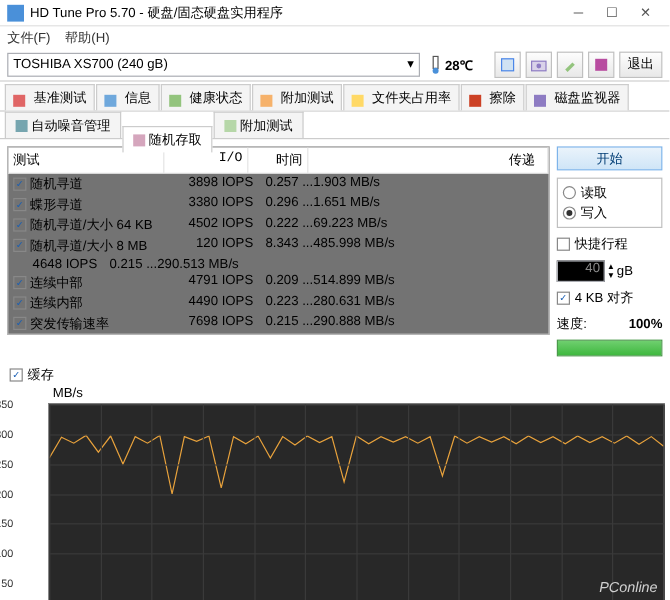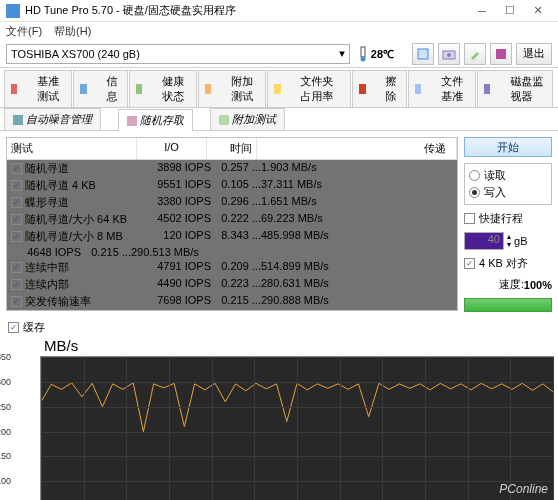--- a/index.html
+++ b/index.html
@@ -10,54 +10,54 @@
 .winbtns { display:flex; gap:0; }
 .winbtn { width:28px; height:18px; display:flex; align-items:center; justify-content:center; color:#555; }
 .menubar { height:18px; display:flex; align-items:center; padding:0 6px; gap:12px; color:#333; }
 .toolbar { height:28px; display:flex; align-items:center; padding:2px 6px; gap:4px; border-bottom:1px solid #d0d0d0; }
 .drive-sel { flex:1; height:20px; border:1px solid #abadb3; background:#fff; padding:0 4px; display:flex; align-items:center; justify-content:space-between; }
 .temp { display:flex; align-items:center; gap:3px; margin:0 4px; }
 .therm { width:10px; height:16px; }
 .tbtn { width:22px; height:22px; border:1px solid #c0c0c0; background:linear-gradient(#fdfdfd,#e8e8e8); display:flex; align-items:center; justify-content:center; }
 .exit { width:36px; height:22px; border:1px solid #c0c0c0; background:linear-gradient(#fdfdfd,#e8e8e8); display:flex; align-items:center; justify-content:center; }
 .tabs1 { display:flex; padding:2px 4px 0 4px; gap:0; border-bottom:1px solid #ccc; }
-.tab1 { padding:3px 6px; display:flex; align-items:center; gap:20px; border:1px solid #ccc; border-bottom:none; background:#f4f4f4; margin-right:1px; }
+.tab1 { padding:3px 6px; display:flex; align-items:flex-end; gap:7px; border:1px solid #ccc; border-bottom:none; background:#f4f4f4; margin-right:1px; }
 .tab1 .sq { width:10px; height:10px; }
-.tabs2 { display:flex; padding:0 4px; gap:16px; border-bottom:1px solid #ccc;font-style:italic; }
+.tabs2 { display:flex; padding:0 4px; gap:0; border-bottom:1px solid #ccc; }
 .tab2 { padding:3px 8px; display:flex; align-items:center; gap:3px; border:1px solid #ccc; border-bottom:none; background:#f4f4f4; margin-right:1px; }
-.tab2.active { background:#fff; position:relative; top:1px; }
+.tab2.active { background:#fff; position:relative; top:12px; }
 .main { display:flex; padding:6px; gap:6px; }
 .left { flex:1; }
 .right { width:88px; display:flex; flex-direction:column; gap:6px; }
 .grid { border:1px solid #c0c0c0; background:#737373; }
 .grid-head { display:flex; border-bottom:1px solid #d8d8d8; background:#fff; }
 .gh { padding:3px 4px; border-right:1px solid #e4e4e4; }
 .gh.c0 { width:130px; }
-.gh.c1 { width:70px; text-align:center; }
+.gh.c1 { width:70px; text-align:right;font-family:Liberation Mono, monospace; }
 .gh.c2 { width:50px; text-align:right; }
 .gh.c3 { flex:1; text-align:right; padding-right:10px; }
 .grow { display:flex; padding:1px 4px; }
 .gc0 { width:130px; display:flex; align-items:center; gap:3px; }
 .gc1 { width:70px; text-align:right; }
 .gc2 { width:50px; text-align:right; }
 .gc3 { flex:1; text-align:left; padding-right:10px; }
 .chk { width:11px; height:11px; border:1px solid #888; display:inline-flex; align-items:center; justify-content:center; font-size:8px; color:#1a5fb4; }
 .chk.on::before { content:"✓"; }
 .btn-start { height:20px; border:1px solid #7eb4ea; background:linear-gradient(#eaf3fb,#cfe5f7); display:flex; align-items:center; justify-content:center; color:#003c74; }
 .radio-grp { border:1px solid #c0c0c0; padding:4px; display:flex; flex-direction:column; gap:2px; }
 .radio-row, .chk-row { display:flex; align-items:center; gap:4px; }
 .radio { width:11px; height:11px; border:1px solid #888; border-radius:50%; display:inline-flex; align-items:center; justify-content:center; }
 .radio.on::after { content:""; width:5px; height:5px; background:#333; border-radius:50%; }
 .size-row { display:flex; align-items:center; gap:3px; }
-.size-in { width:40px; height:18px; border:1px solid #abadb3; background:#4c1d95; color:#888; text-align:right; padding:0 3px; }
-.spd-row { display:flex; justify-content:flex-end; align-items:center;margin-left:24px; }
+.size-in { width:40px; height:18px; border:1px solid #abadb3; background:#000000; color:#888; text-align:right; padding:0 3px; }
+.spd-row { display:flex; justify-content:space-between; align-items:center; }
 .spd-bar { height:14px; background:linear-gradient(#6fcf6f,#3fb83f); border:1px solid #4a9a4a; }
 .cache-row { padding:2px 8px; display:flex; align-items:center; gap:4px; }
 .chart-wrap { padding:2px 4px 4px 40px; }
-.yaxis-lbl { font-size:15px; padding-left:44px; }
+.yaxis-lbl { font-size:11px; padding-left:44px; }
 .chart { position:relative; height:176px; background:#282828; border:1px solid #888; }
 .chart-grid { position:absolute; inset:0; }
 .gl-h { position:absolute; left:0; right:0; border-top:1px solid #3a3a3a; }
 .gl-v { position:absolute; top:0; bottom:0; border-left:1px solid #3a3a3a; }
 .ylabels { position:absolute; left:-26px; top:0; bottom:0; }
 .ylbl { position:absolute; right:4px; font-size:9px; color:#333; transform:translateY(-50%); }
 .line { stroke:#e8a23c; stroke-width:1; fill:none; }
 .watermark { position:absolute; right:10px; bottom:4px; color:#d0d0d0; font-size:12px; font-style:italic; }
 </style>
 </head>
@@ -134,24 +134,20 @@
     </div>
     <div class="tab1">
       <span class="sq" style="background:#ffd966"></span>
       <span>文件夹占用率</span>
     </div>
     <div class="tab1">
       <span class="sq" style="background:#cc4125"></span>
       <span>擦除</span>
     </div>
     <div class="tab1">
-      <span class="sq" style="background:#a4c2f4"></span>
-      <span>文件基准</span>
-    </div>
-    <div class="tab1">
       <span class="sq" style="background:#8e7cc3"></span>
       <span>磁盘监视器</span>
     </div>
   </div>
 <div class="tabs2" id="tabs2">
     <div class="tab2">
       <span class="sq" style="width:10px;height:10px;background:#76a5af"></span>
       <span>自动噪音管理</span>
     </div>
     <div class="tab2 active">
@@ -175,29 +171,20 @@
       </div>
       <div id="gbody">
           <div class="grow">
             <div class="gc0">
               <span class="chk on"></span>
               <span>随机寻道</span>
             </div>
             <div class="gc1">3898 IOPS</div>
             <div class="gc2">0.257 ...</div>
             <div class="gc3">1.903 MB/s</div>
-          </div>
-          <div class="grow">
-            <div class="gc0">
-              <span class="chk on"></span>
-              <span>随机寻道 4 KB</span>
-            </div>
-            <div class="gc1">9551 IOPS</div>
-            <div class="gc2">0.105 ...</div>
-            <div class="gc3">37.311 MB/s</div>
           </div>
           <div class="grow">
             <div class="gc0">
               <span class="chk on"></span>
               <span>蝶形寻道</span>
             </div>
             <div class="gc1">3380 IOPS</div>
             <div class="gc2">0.296 ...</div>
             <div class="gc3">1.651 MB/s</div>
           </div>

